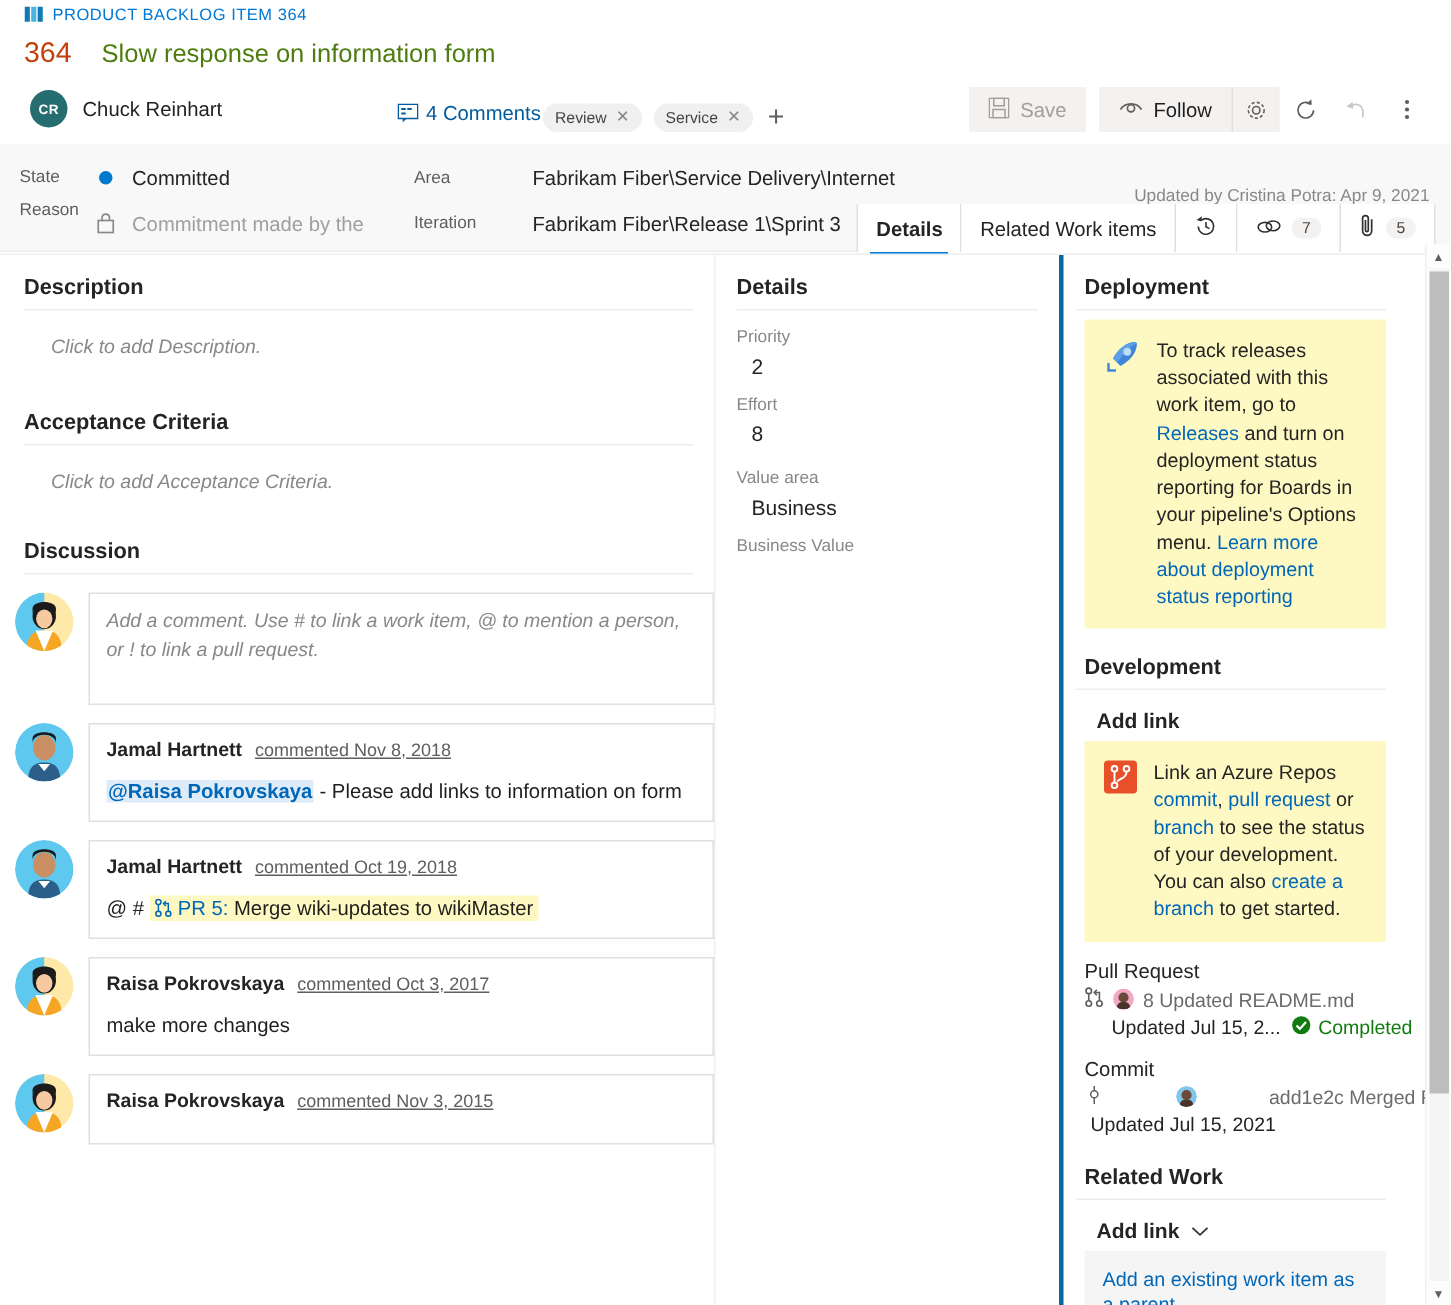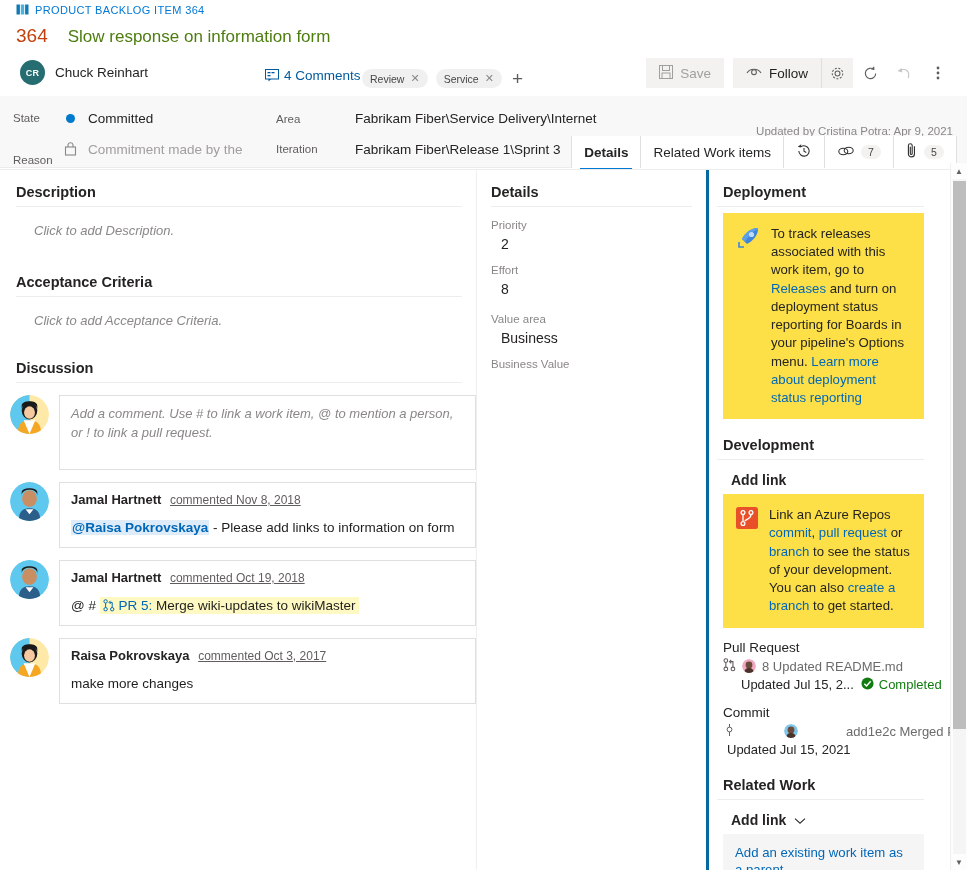--- a/index.html
+++ b/index.html
@@ -77,21 +77,21 @@
   .fields-strip {
     position:absolute; left:0; top:96px; right:0; height: 72px;
     background:#f8f8f8; border-bottom:1px solid #ececec;
   }
   .field-label { font-size: 11.5px; color:#605e5c; }
   .field-value { font-size: 13.5px; color:#252423; }
   .field-value.dim { color:#a19f9d; }
   .f-state-lbl { position:absolute; left:13px; top:112px; }
   .f-state-dot { position:absolute; left:66px; top:114px; width:9px; height:9px; border-radius:50%; background:#007acc; }
   .f-state-val { position:absolute; left:88px; top:111px; }
-  .f-reason-lbl{ position:absolute; left:13px; top:154px; }
+  .f-reason-lbl{ position:absolute; left:13px; top:134px; }
   .f-reason-lock{ position:absolute; left:64px; top:141px; color:#8a8886; }
   .f-reason-val { position:absolute; left:88px; top:142px; }
   .f-area-lbl   { position:absolute; left:276px; top:113px; }
   .f-area-val   { position:absolute; left:355px; top:111px; }
   .f-iter-lbl   { position:absolute; left:276px; top:143px; }
   .f-iter-val   { position:absolute; left:355px; top:142px; }
 
   .updated-by {
     position:absolute; right: 14px; top: 125px;
     font-size: 11.5px; color:#8a8886;
@@ -148,21 +148,21 @@
 
   
   .mid-inner { padding: 0 14px 0 14px; }
   .fld { margin-top: 12px; }
   .fld-label { font-size: 11.5px; color:#8a8886; }
   .fld-value { font-size: 14px; color:#252423; padding-left: 10px; margin-top: 5px; }
 
   
   .right-inner { padding: 0 14px 0 8px; }
   .info-card {
-    background:#fde047; padding: 12px 12px 12px 12px; display:flex; gap: 10px; align-items:flex-start;
+    background:#fef9c3; padding: 12px 12px 12px 12px; display:flex; gap: 10px; align-items:flex-start;
     margin-top: 6px;
   }
   .info-card .txt { font-size: 13.2px; line-height: 1.38; color:#252423; }
   .info-card a, .lnk { color:#0067b8; text-decoration:none; cursor:pointer; }
   .sub-label { font-size: 14px; font-weight: 700; color:#252423; margin: 12px 0 4px 14px; }
   .grp-label { font-size: 13.5px; color:#252423; margin: 12px 0 2px 0; }
   .link-row { display:flex; align-items:center; gap: 6px; font-size: 13px; margin-top: 3px; white-space: nowrap; }
   .link-row .lnk-txt { color:#6b6b6b; }
   .link-sub { font-size: 13px; color:#252423; margin-left: 24px; margin-top: 2px; display:flex; align-items:center; gap: 7px; white-space: nowrap;}
   .status-ok { color:#107c10; display:flex; align-items:center; gap:5px; }
@@ -432,20 +432,37 @@
         </svg>
         <div class="comment-box">
           <div class="c-head">
             <span class="c-author">Raisa Pokrovskaya</span>
             <span class="c-when">commented Oct 3, 2017</span>
           </div>
           <div class="c-body">make more changes</div>
         </div>
       </div>
 
+      <div class="discussion-row">
+        <svg class="avatar-img" viewBox="0 0 40 40">
+          <circle cx="20" cy="20" r="20" fill="#ffe9a8"></circle>
+          <path d="M20 40 A20 20 0 0 1 0 20 A20 20 0 0 1 20 0 Z" fill="#5ec8ef"></path>
+          <path d="M8 40 C8 30 12 26 20 26 C28 26 32 30 32 40 Z" fill="#f5a623"></path>
+          <path d="M14 26 L20 40 L26 26 Z" fill="#ffffff"></path>
+          <ellipse cx="20" cy="16" rx="8" ry="9" fill="#1b1b1b"></ellipse>
+          <ellipse cx="20" cy="18" rx="5.6" ry="6.4" fill="#f7c9a0"></ellipse>
+          <path d="M12 15 C12 7 28 7 28 15 L28 11 C28 5 12 5 12 11 Z" fill="#1b1b1b"></path>
+        </svg>
+        <div class="comment-box" style="min-height:44px;">
+          <div class="c-head">
+            <span class="c-author">Raisa Pokrovskaya</span>
+            <span class="c-when">commented Nov 3, 2015</span>
+          </div>
+        </div>
+      </div>
     </div>
 
     <div class="col-mid">
       <div class="mid-inner">
         <div class="section-title">Details</div>
         <div class="section-rule"></div>
 
         <div class="fld">
           <div class="fld-label">Priority</div>
           <div class="fld-value">2</div>

